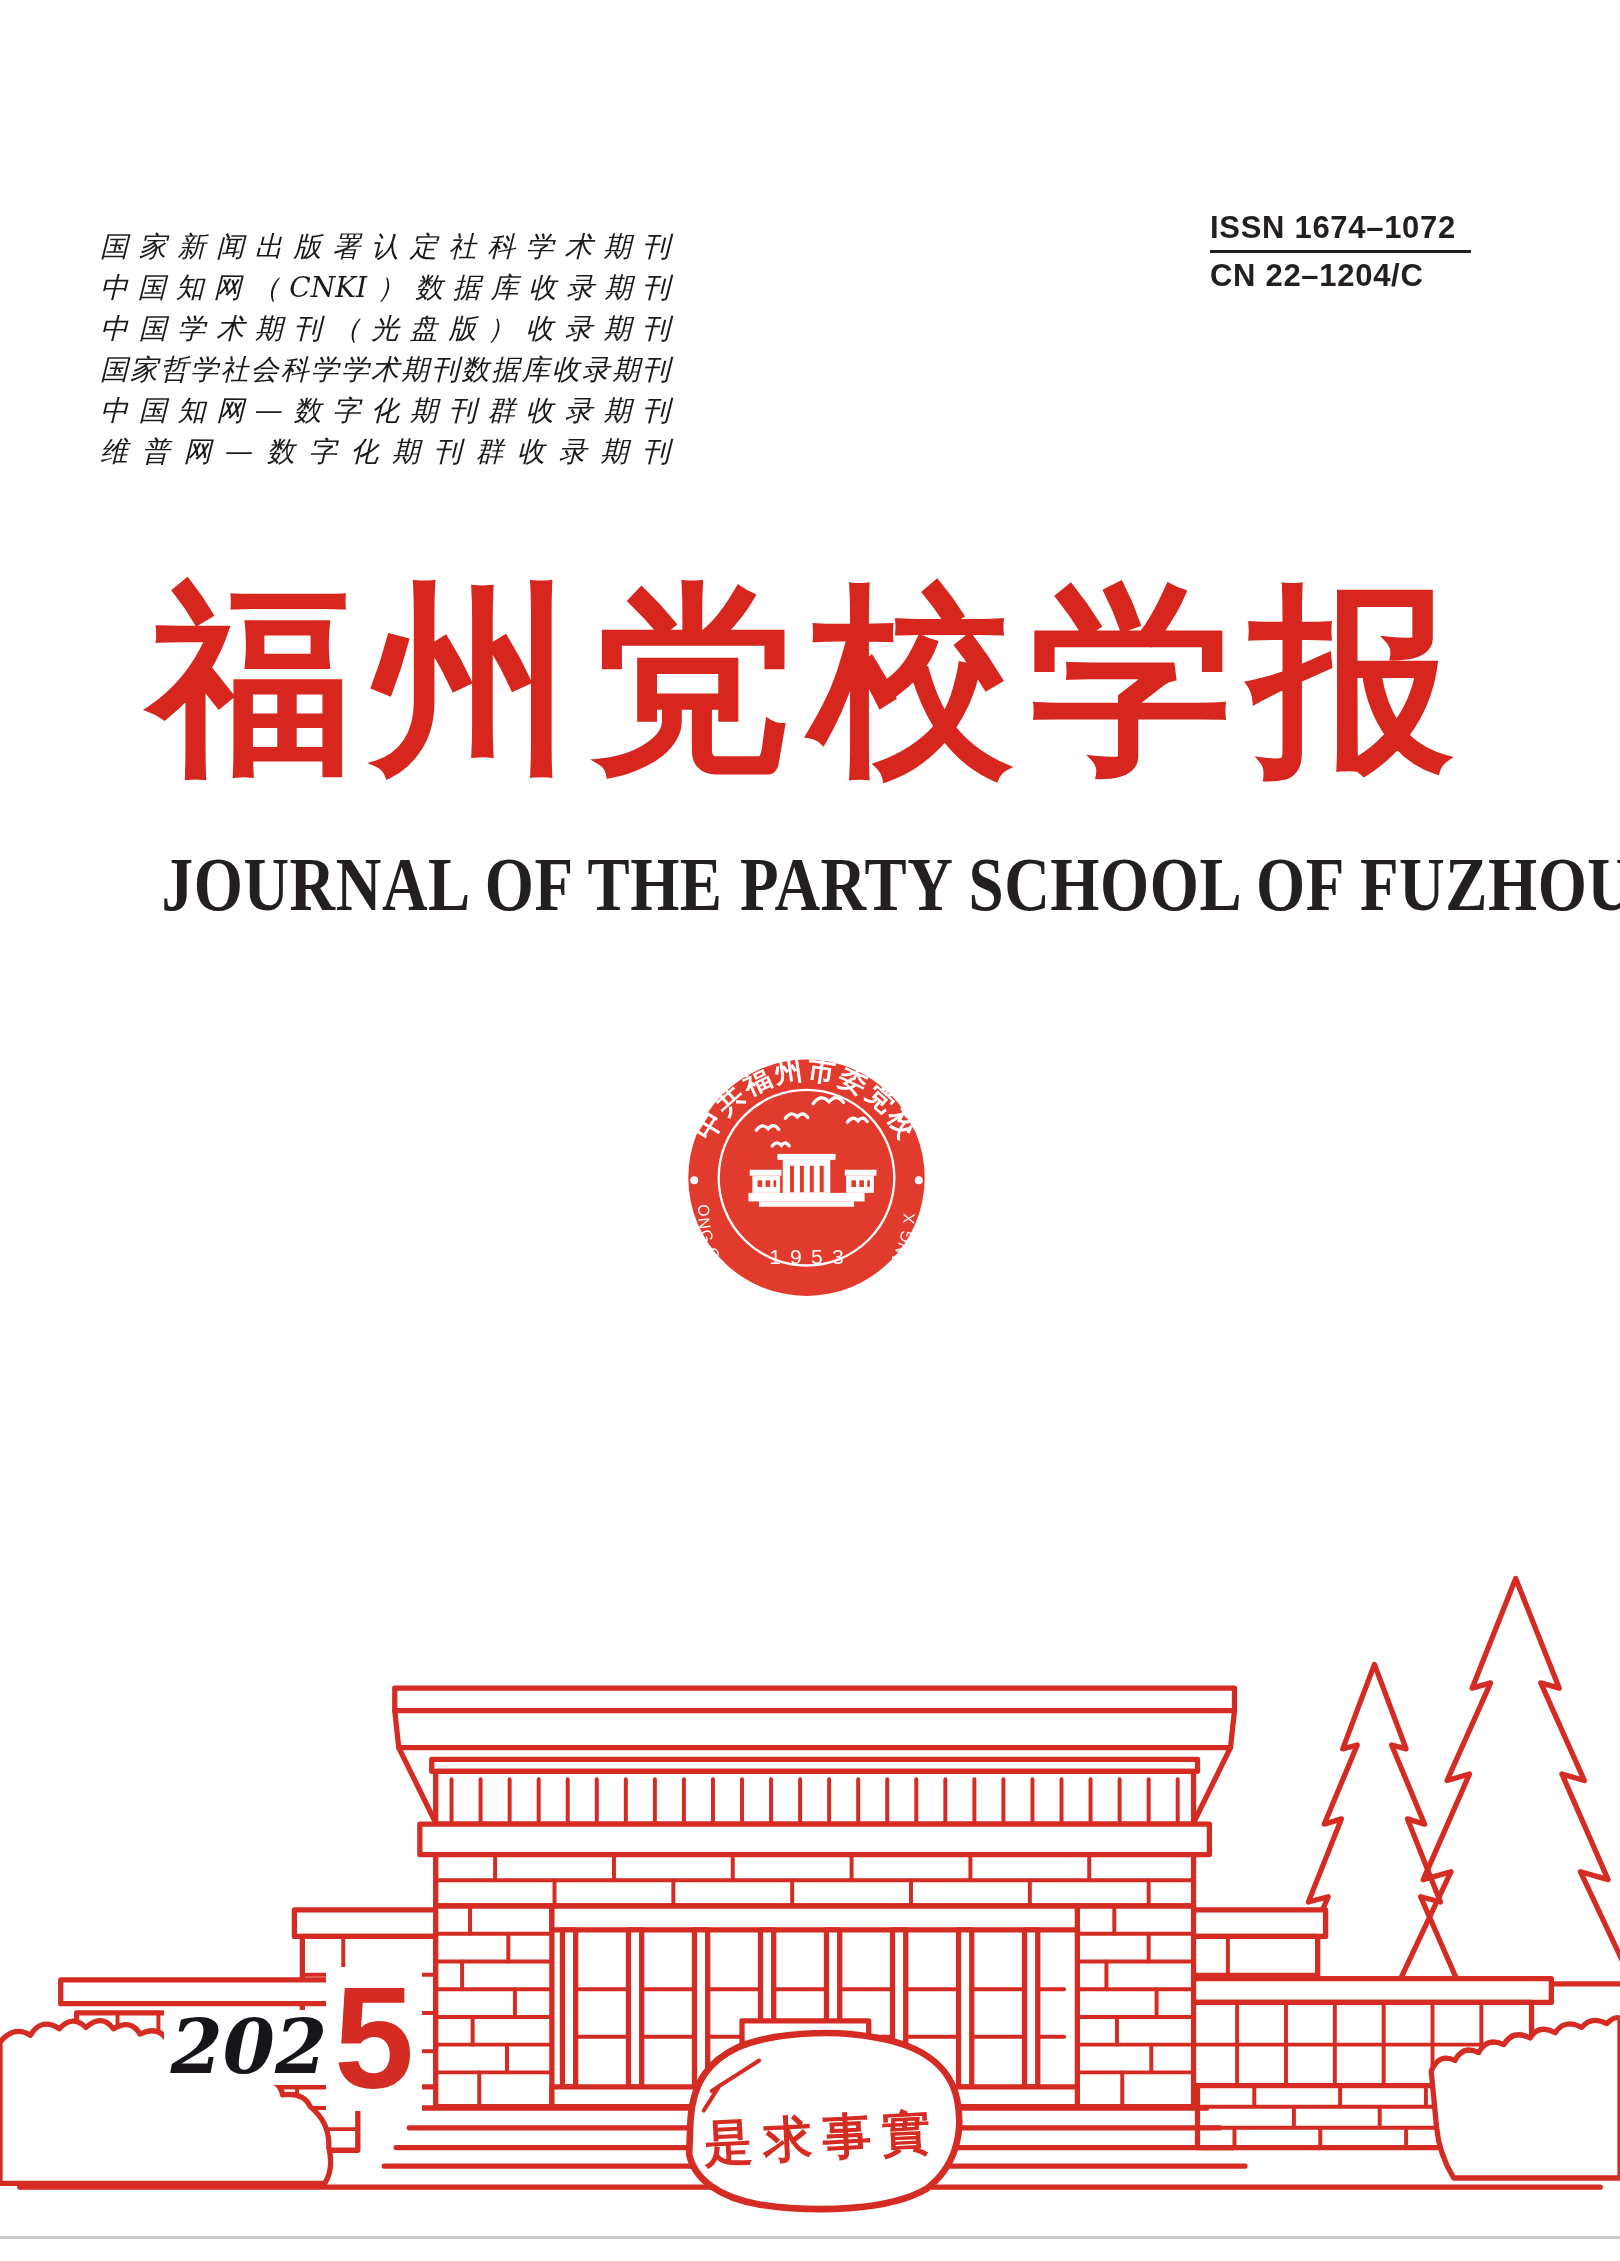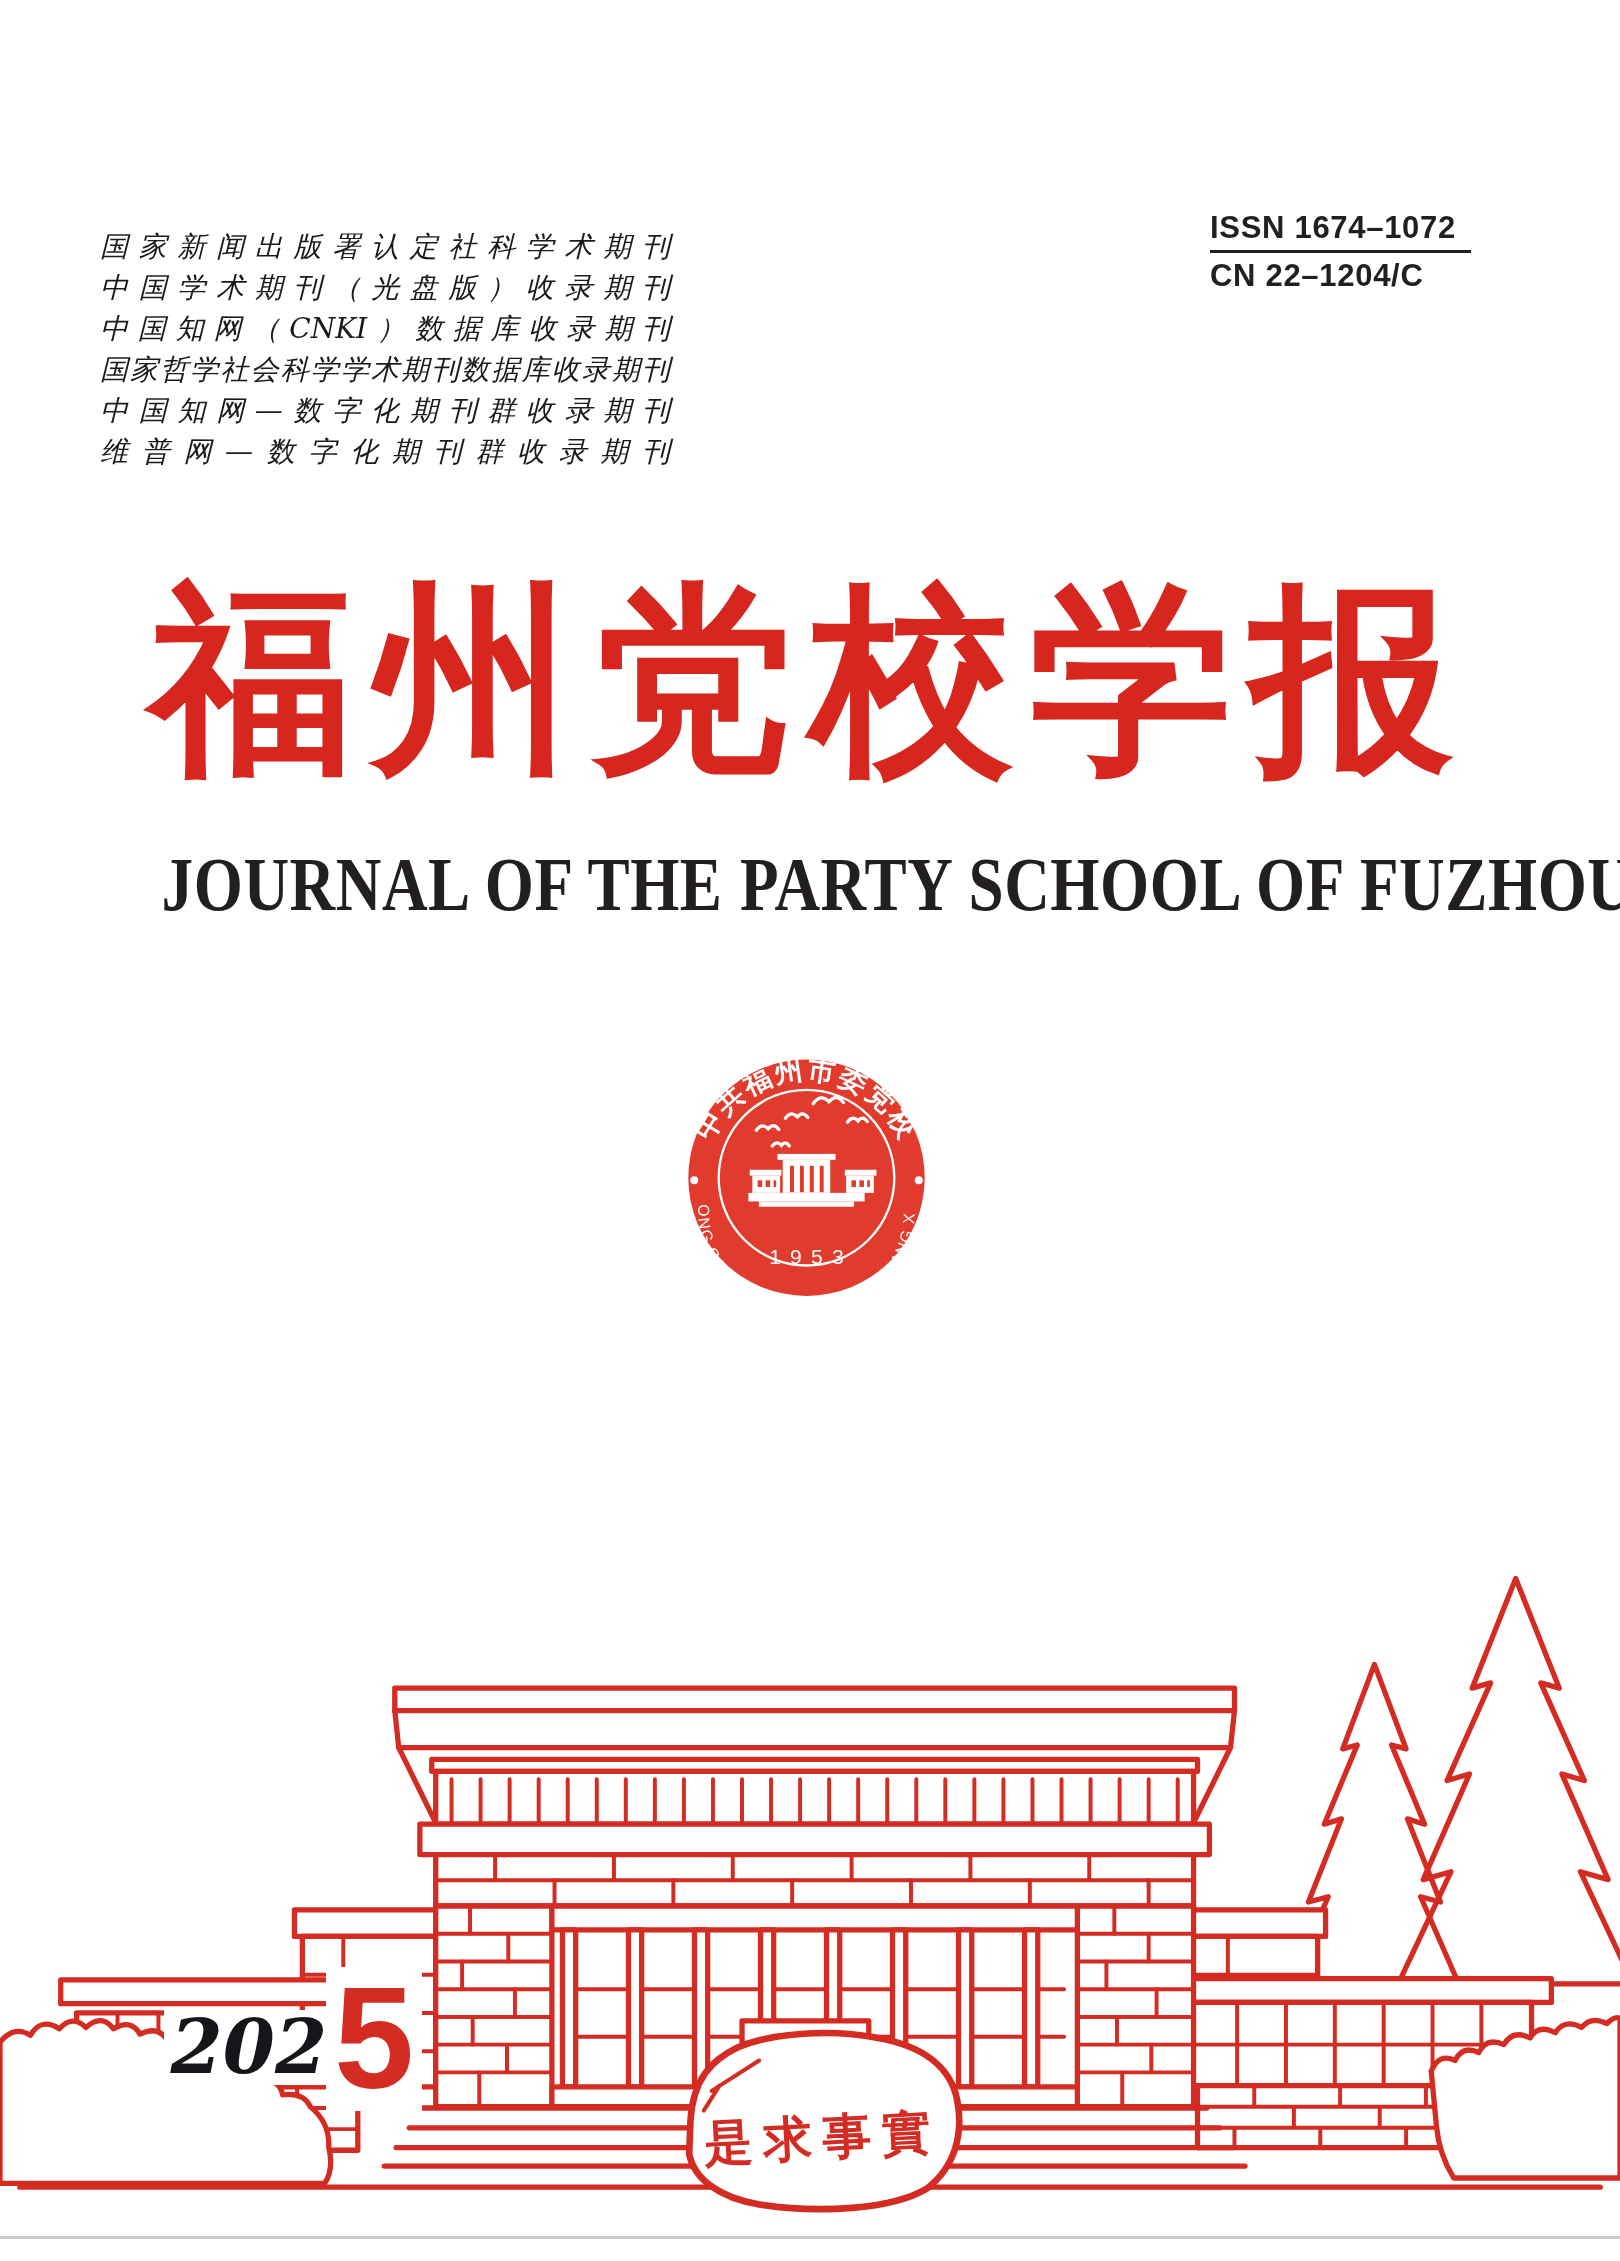--- a/index.html
+++ b/index.html
@@ -48,22 +48,22 @@
 <div class="page">
 
   <div class="codes">
     <div class="code">ISSN 1674–1072</div>
     <div class="rule"></div>
     <div class="code">CN 22–1204/C</div>
   </div>
 
   <div class="indexing">
     <div class="line">国家新闻出版署认定社科学术期刊</div>
+    <div class="line">中国知网（CNKI）数据库收录期刊</div>
     <div class="line">中国学术期刊（光盘版）收录期刊</div>
-    <div class="line">中国知网（CNKI）数据库收录期刊</div>
     <div class="line">国家哲学社会科学学术期刊数据库收录期刊</div>
     <div class="line">中国知网—数字化期刊群收录期刊</div>
     <div class="line">维普网—数字化期刊群收录期刊</div>
   </div>
 
   <div class="zh-title">福州党校学报</div>
   <div class="en-title">
     <span class="inner">JOURNAL OF THE PARTY SCHOOL OF FUZHOU</span>
   </div>
 

